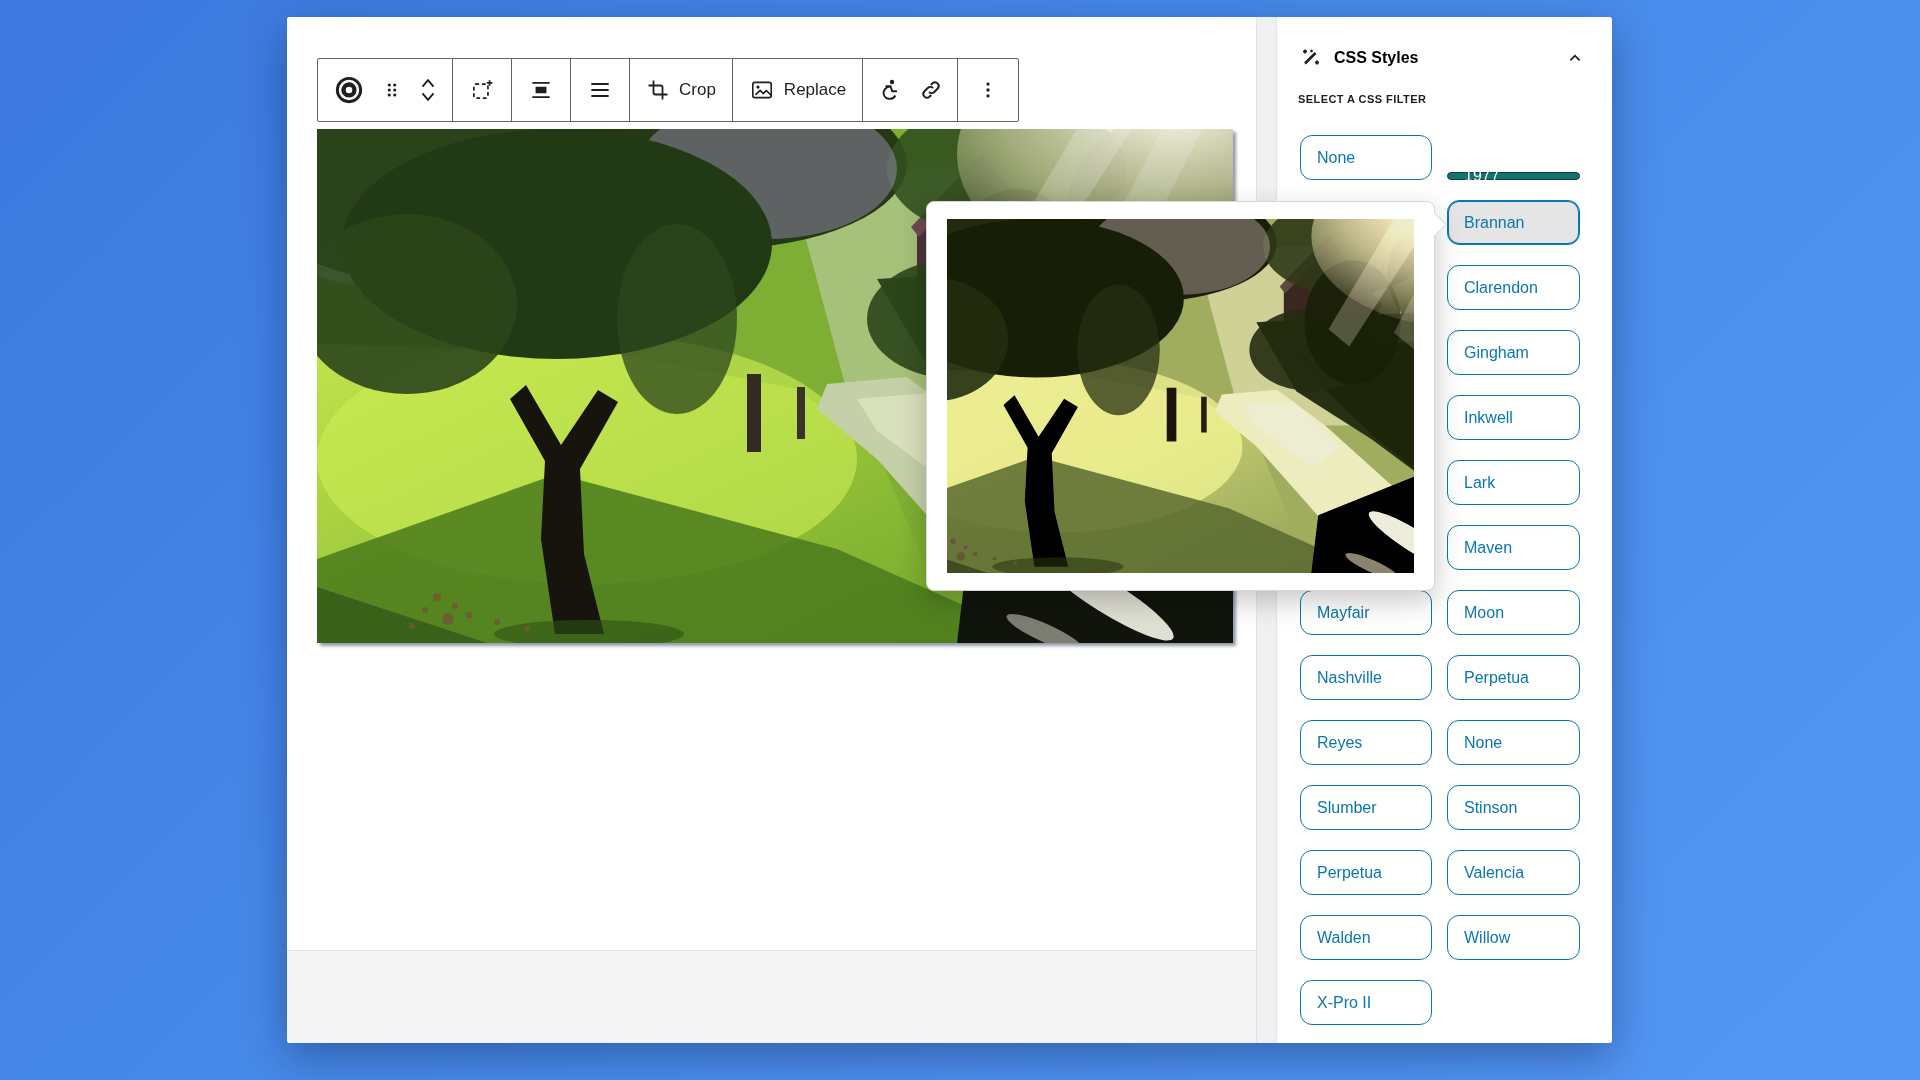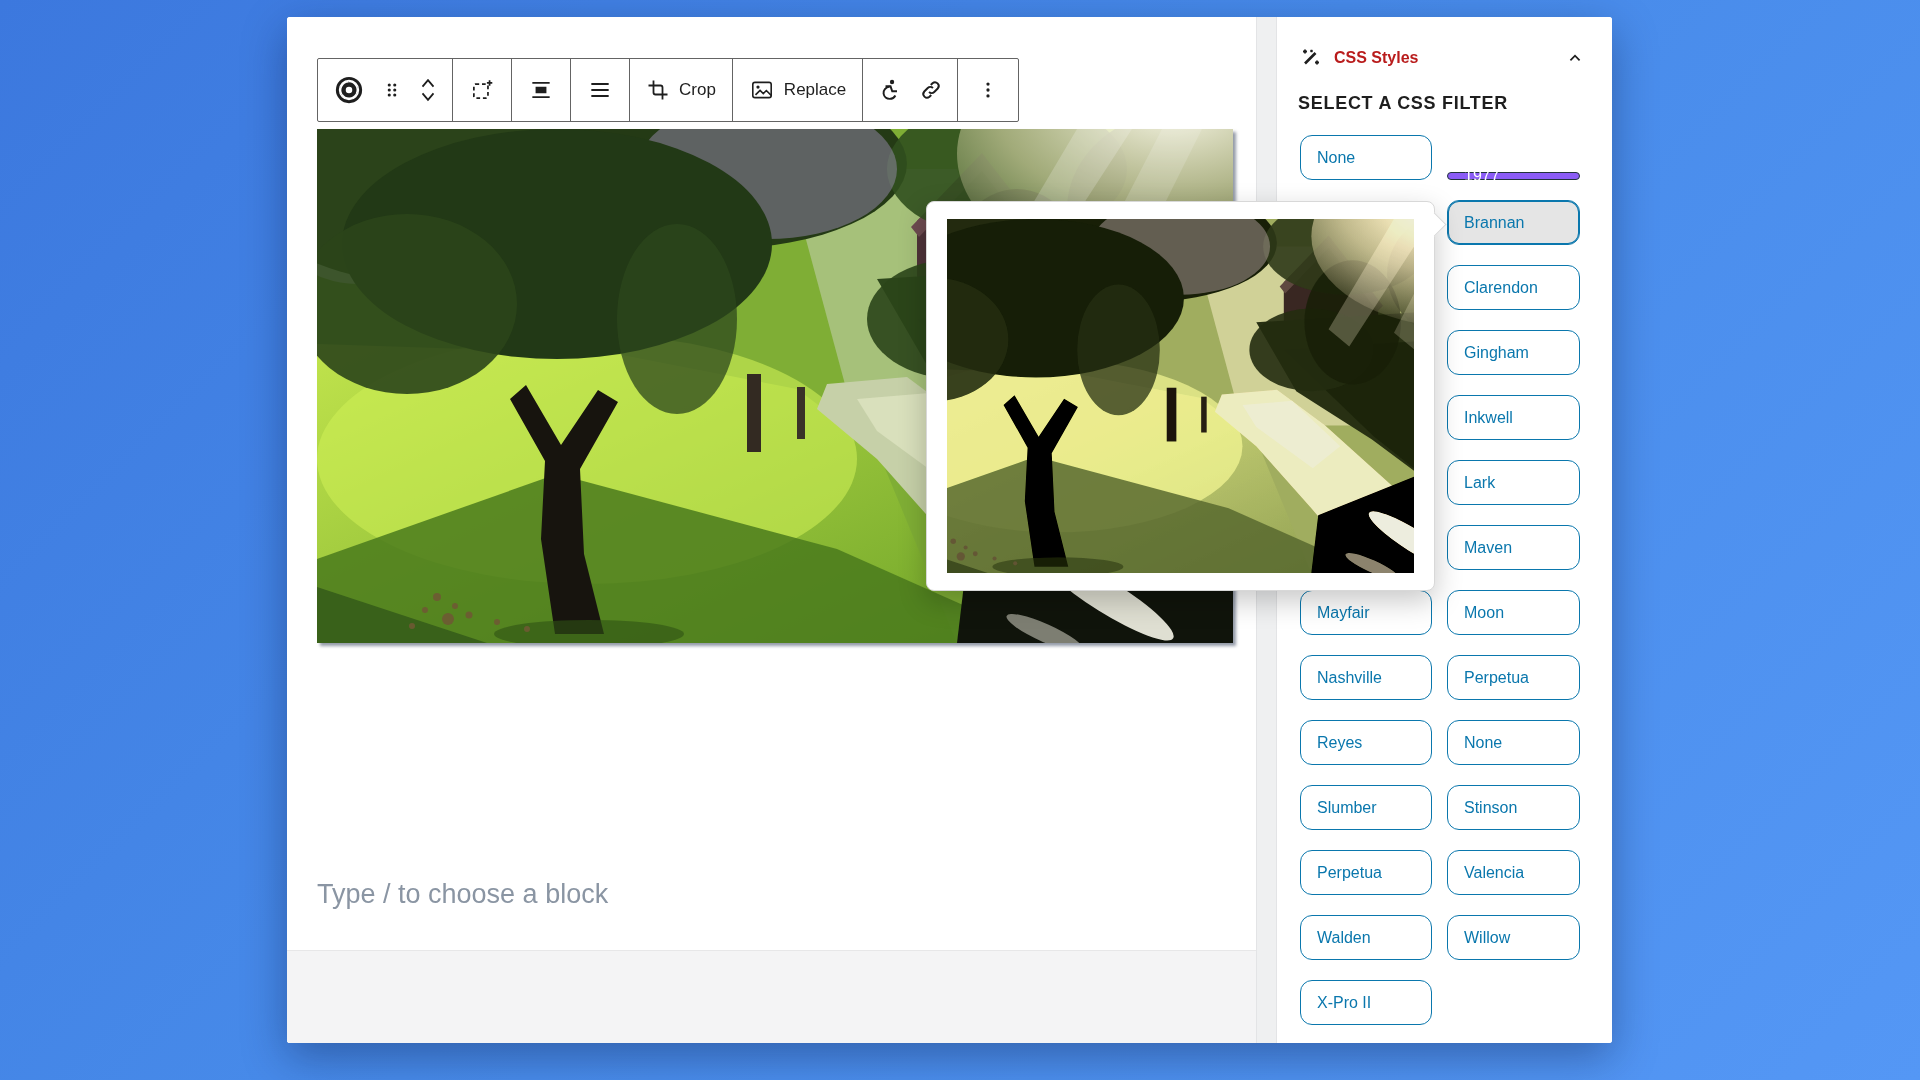--- a/index.html
+++ b/index.html
@@ -23,30 +23,30 @@
   .tlabel{font-size:17px;color:#1e1e1e;margin-left:9px;white-space:nowrap;}
   
   .img-block{position:absolute;left:30px;top:112px;width:916px;height:514px;overflow:hidden;
     box-shadow:3px 3px 3px rgba(60,72,96,.55);}
   .img-block svg{display:block;}
   .caption{position:absolute;left:30px;top:646px;width:916px;text-align:center;
     font-size:20px;color:#3e4146;}
   .placeholder{position:absolute;left:30px;top:862px;font-size:27px;color:#8a95a3;}
   
   .panel-header{position:absolute;left:21px;top:24px;right:26px;height:34px;display:flex;align-items:center;}
-  .panel-title{font-size:16px;font-weight:700;color:#b91c1c;margin-left:12px;}
+  .panel-title{font-size:16px;font-weight:700;color:#000000;margin-left:12px;}
   .panel-chevron{margin-left:auto;display:flex;cursor:pointer;}
-  .section-label{position:absolute;left:21px;top:76px;font-size:18px;font-weight:700;
+  .section-label{position:absolute;left:21px;top:76px;font-size:11px;font-weight:700;
     letter-spacing:.04em;color:#1e1e1e;}
   .filter-grid{position:absolute;left:23px;top:118px;display:grid;
     grid-template-columns:132px 133px;grid-auto-rows:45px;gap:20px 15px;}
   .fbtn{box-sizing:border-box;display:flex;align-items:center;padding-left:16px;
     border:1px solid #0a77ad;border-radius:12px;background:#fff;color:#0a77ad;
     font-size:16px;cursor:pointer;}
-  .fbtn.selected{background:#8b5cf6;color:#fff;border-color:#22333d;margin-top:37px;}
+  .fbtn.selected{background:#0f766e;color:#fff;border-color:#22333d;margin-top:37px;}
   .fbtn.hover{background:#e5e5e5;box-shadow:inset 0 0 0 1px #0a77ad;}
   .fbtn.occluded{visibility:hidden;}
   
   .popup{position:absolute;left:639px;top:184px;width:507px;height:388px;background:#fff;
     border:1px solid #d8d8d8;border-radius:8px;box-shadow:0 10px 28px rgba(0,0,0,.22);z-index:50;}
   .popup-arrow{position:absolute;right:-9px;top:14px;width:16px;height:16px;background:#fff;
     transform:rotate(45deg);border-top:1px solid #d8d8d8;border-right:1px solid #d8d8d8;}
   .popup-photo{position:absolute;left:20px;top:17px;width:467px;height:354px;overflow:hidden;
     filter:sepia(.5) contrast(1.32) brightness(.93) saturate(.8);}
 </style>
@@ -221,21 +221,20 @@
             <circle cx="95" cy="497" r="3"></circle>
               <circle cx="180" cy="493" r="3"></circle>
             <circle cx="210" cy="500" r="3"></circle>
               <circle cx="131" cy="490" r="6"></circle>
           </g>
         </g>
       </svg>
     </div>
 
 
-    <div class="placeholder">Type / to choose a block</div>
 
     <div class="content-footer"></div>
   </div>
 
   <div class="divider-strip"></div>
 
   <div class="sidebar">
     <div class="panel-header">
       <svg width="24" height="24" viewBox="0 0 24 24" fill="none" stroke="#1e1e1e" stroke-width="1.8">
         <path d="M7 17.5 L17.5 7" stroke-width="2.6"></path>

